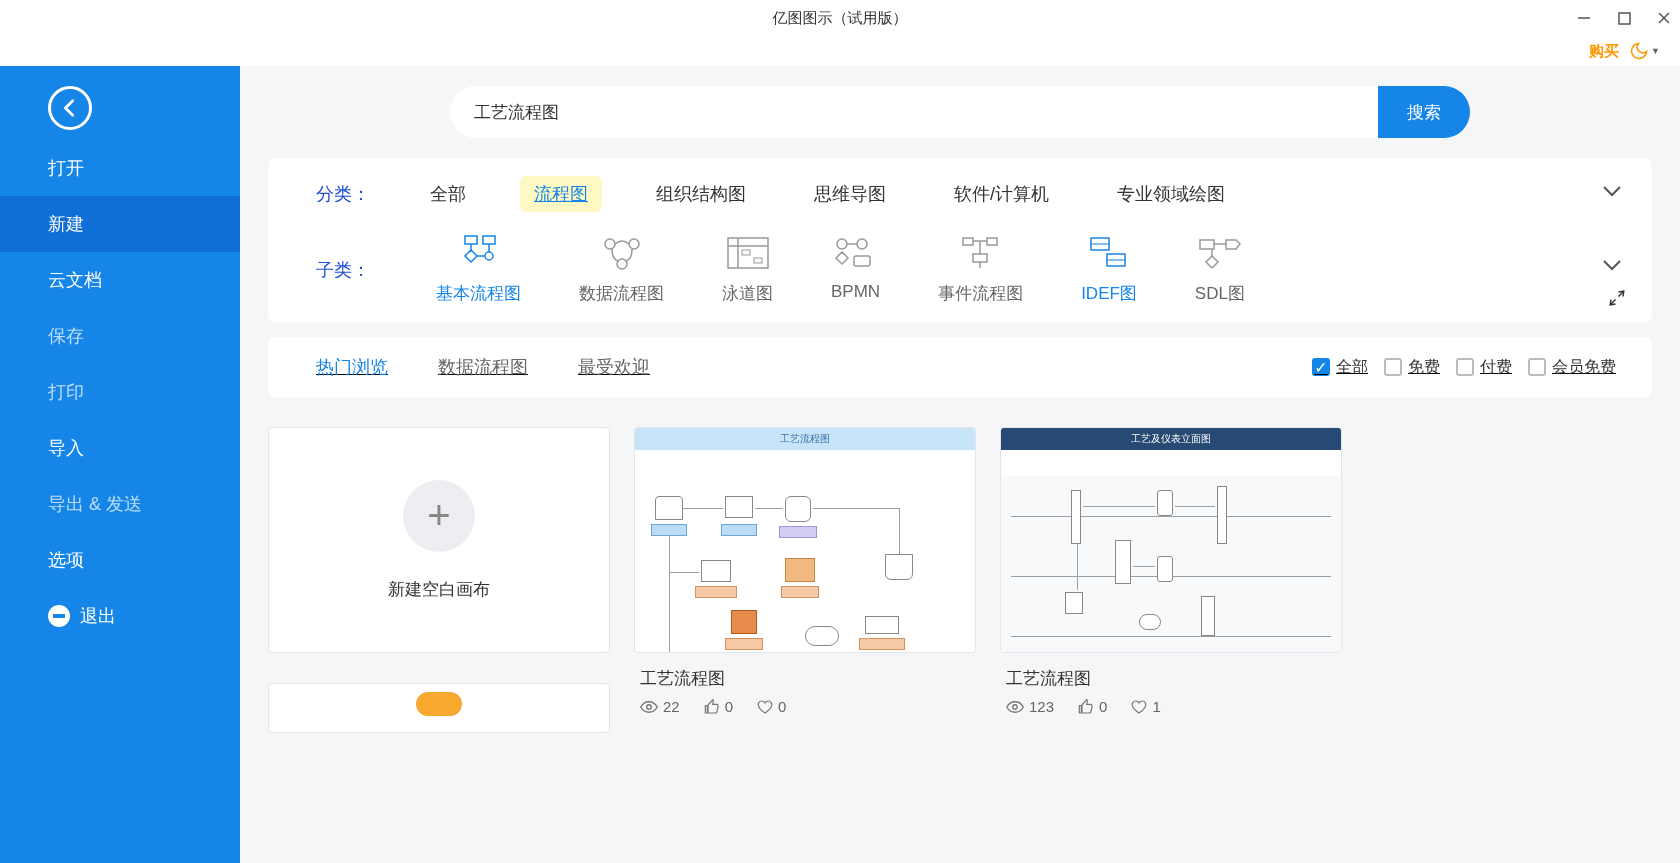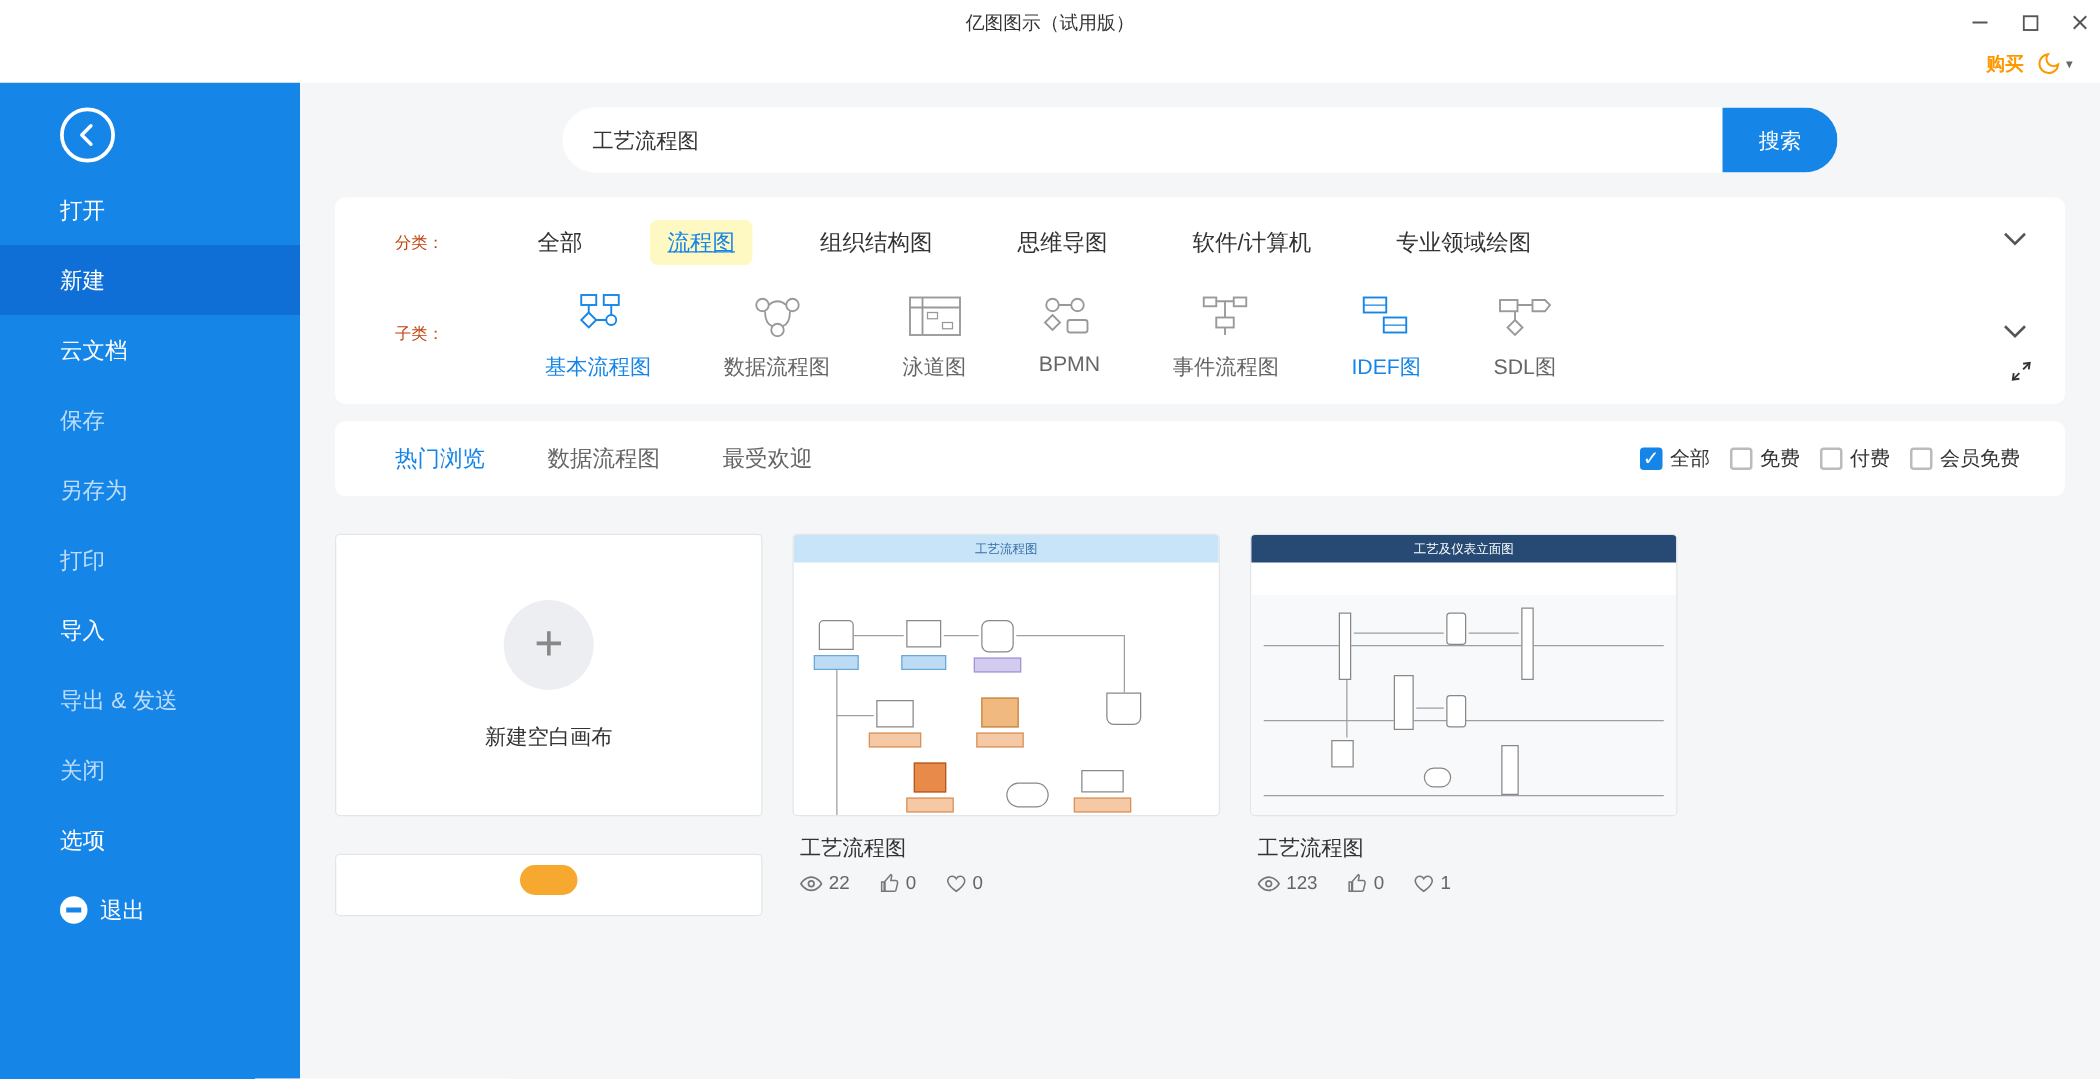--- a/index.html
+++ b/index.html
@@ -32,36 +32,36 @@
 
 
 .content { flex: 1; background: #f5f6f7; padding: 20px 28px 0 28px; overflow-y: auto; position: relative; }
 .search-wrap { max-width: 1020px; margin: 0 auto 20px; background: #fff; border-radius: 28px; display: flex; align-items: center; height: 52px; overflow: hidden; }
 .search-input { flex: 1; border: none; outline: none; padding: 0 24px; font-size: 17px; color: #333; }
 .search-btn { width: 92px; height: 100%; background: #1585e8; color: #fff; font-size: 17px; display: flex; align-items: center; justify-content: center; cursor: pointer; }
 
 
 .cat-panel { background: #fff; border-radius: 8px; padding: 18px 36px 18px 48px; margin-bottom: 14px; position: relative; }
 .cat-row { display: flex; align-items: center; gap: 40px; margin-bottom: 22px; }
-.cat-label { color: #c2410c; font-size: 13px; width: 60px; }
+.cat-label { color: #1d4ed8; font-size: 18px; width: 60px; }
 .cat-item { font-size: 18px; color: #333; cursor: pointer; padding: 6px 14px; border-radius: 6px; }
 .cat-item.active { background: #fef9c3; color: #1585e8; text-decoration: underline; }
 .chev { position: absolute; right: 30px; color: #666; cursor: pointer; }
 .chev.row1 { top: 26px; }
 .chev.row2 { top: 100px; }
 .sub-row { display: flex; align-items: flex-start; gap: 60px; }
 .sub-icons { display: flex; gap: 58px; flex: 1; }
 .sub-icon { display: flex; flex-direction: column; align-items: center; gap: 10px; cursor: pointer; color: #666; }
 .sub-icon.active { color: #1585e8; }
 .sub-icon .label { font-size: 17px; white-space: nowrap; }
 .sub-icon svg { width: 48px; height: 38px; }
 .expand-icon { position: absolute; right: 26px; bottom: 12px; cursor: pointer; }
 
 
-.filter-panel { background: #fff; border-radius: 8px; padding: 18px 36px 18px 48px; display: flex; align-items: center; justify-content: space-between; margin-bottom: 30px; }
+.filter-panel { background: #fff; border-radius: 8px; padding: 18px 36px 18px 48px; display: flex; align-items: center; justify-content: space-between; margin-bottom: 30px; text-decoration: underline; }
 .filter-tabs { display: flex; gap: 50px; }
 .filter-tab { font-size: 18px; color: #666; cursor: pointer; }
 .filter-tab.active { color: #1585e8; font-weight: 500; }
 .filter-checks { display: flex; gap: 16px; align-items: center; }
 .chk { display: flex; align-items: center; gap: 6px; font-size: 16px; color: #333; cursor: pointer; }
 .chk-box { width: 18px; height: 18px; border: 2px solid #bbb; border-radius: 3px; display: flex; align-items: center; justify-content: center; background: #fff; }
 .chk-box.checked { background: #1585e8; border-color: #1585e8; color: #fff; }
 
 
 .tpl-grid { display: flex; gap: 24px; flex-wrap: wrap; }
@@ -139,33 +139,27 @@
     <div class="side-item active">
         <span>新建</span>
       </div>
     <div class="side-item">
         <span>云文档</span>
       </div>
     <div class="side-item dim">
         <span>保存</span>
       </div>
     <div class="side-item dim">
-        <span>另存为</span>
-      </div>
-    <div class="side-item dim">
         <span>打印</span>
       </div>
     <div class="side-item">
         <span>导入</span>
       </div>
     <div class="side-item dim">
         <span>导出 &amp; 发送</span>
-      </div>
-    <div class="side-item dim">
-        <span>关闭</span>
       </div>
     <div class="side-item">
         <span>选项</span>
       </div>
     <div class="side-item">
       <span class="exit-icon"></span>
       <span>退出</span>
     </div>
   </div>
 

